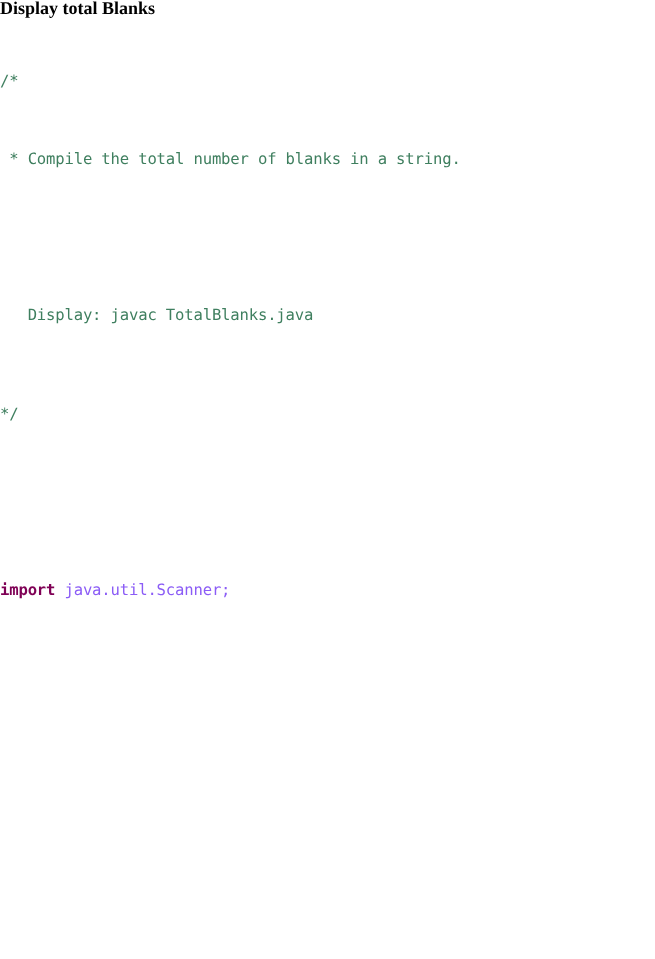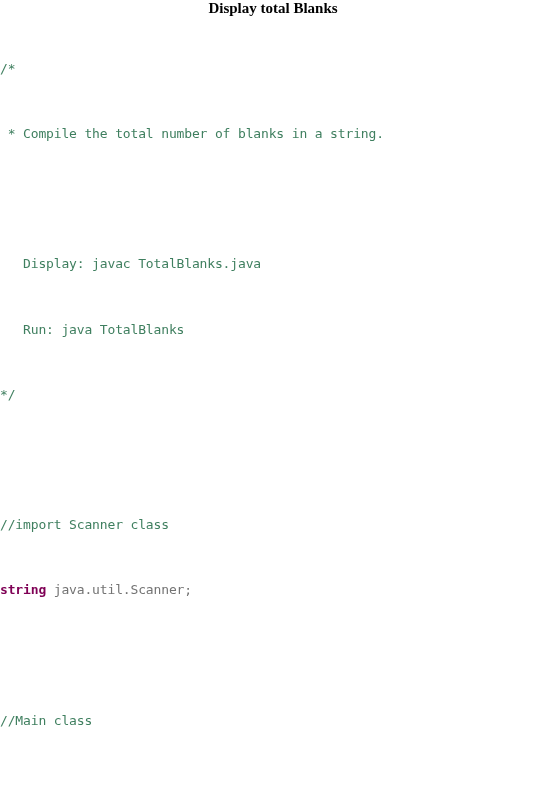--- a/index.html
+++ b/index.html
@@ -21,21 +21,21 @@
     width: 546px;
     height: 799px;
     box-sizing: border-box;
   }
 
   #doc-title {
     position: absolute;
     top: 0px;
     left: 0;
     width: 546px;
-    text-align: center;
+    text-align: left;
     font-family: "Liberation Serif", "DejaVu Serif", serif;
     font-weight: bold;
     font-size: 15px;
     line-height: 17px;
     color: #000000;
     letter-spacing: 0px;
     white-space: pre;
   }
 
   #code {
@@ -52,52 +52,49 @@
   }
 
   .ln {
     display: block;
     height: 16.3px;
     white-space: pre;
   }
 
   .cmt  { color: #3f7f5f; }
   .kw   { color: #7f0055; font-weight: bold; }
-  .pln  { color: #737373; }
+  .pln  { color: #8b5cf6; }
 </style>
 </head>
 <body>
 
 <div id="page">
 
   <div id="doc-title">Display total Blanks</div>
 
   <div id="code">
 
     <span class="ln"><span class="cmt">/*</span></span>
 
     <span class="ln"><span class="cmt"> * Compile the total number of blanks in a string.</span></span>
 
     <span class="ln"><span class="cmt"></span></span>
 
     <span class="ln"><span class="cmt">   Display: javac TotalBlanks.java</span></span>
 
-    <span class="ln"><span class="cmt">   Run: java TotalBlanks</span></span>
 
     <span class="ln"><span class="cmt">*/</span></span>
 
     <span class="ln"><span></span></span>
 
-    <span class="ln"><span class="cmt">//import Scanner class</span></span>
 
-    <span class="ln"><span class="kw">string</span><span class="pln"> java.util.Scanner;</span></span>
+    <span class="ln"><span class="kw">import</span><span class="pln"> java.util.Scanner;</span></span>
 
     <span class="ln"><span></span></span>
 
-    <span class="ln"><span class="cmt">//Main class</span></span>
 
 
     
 
     
 
     
 
     
 

